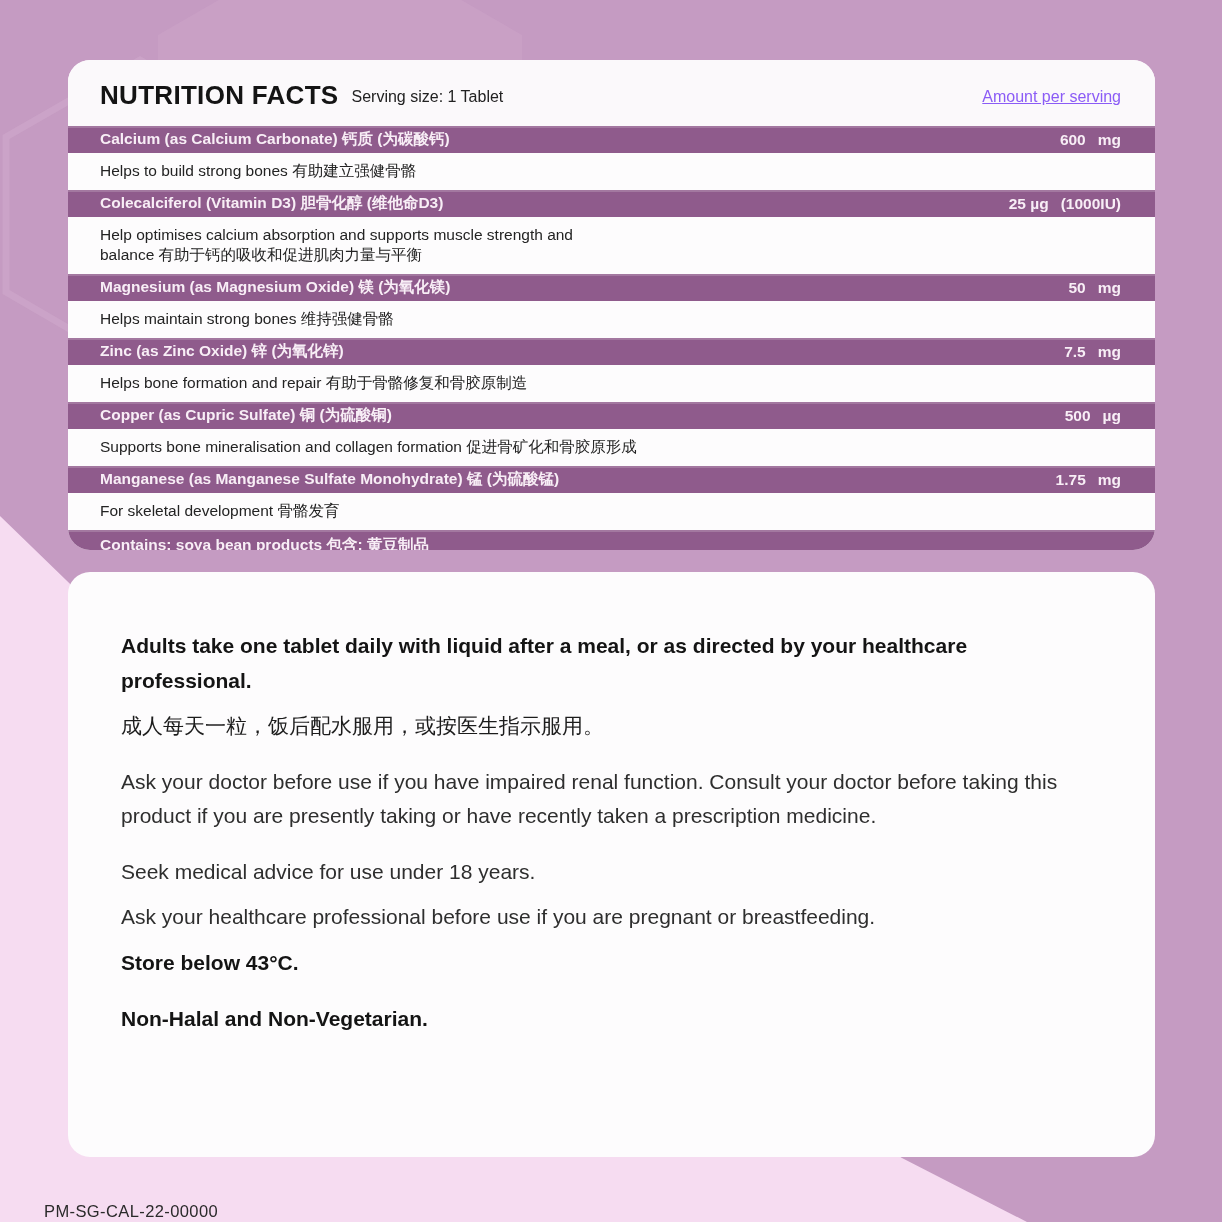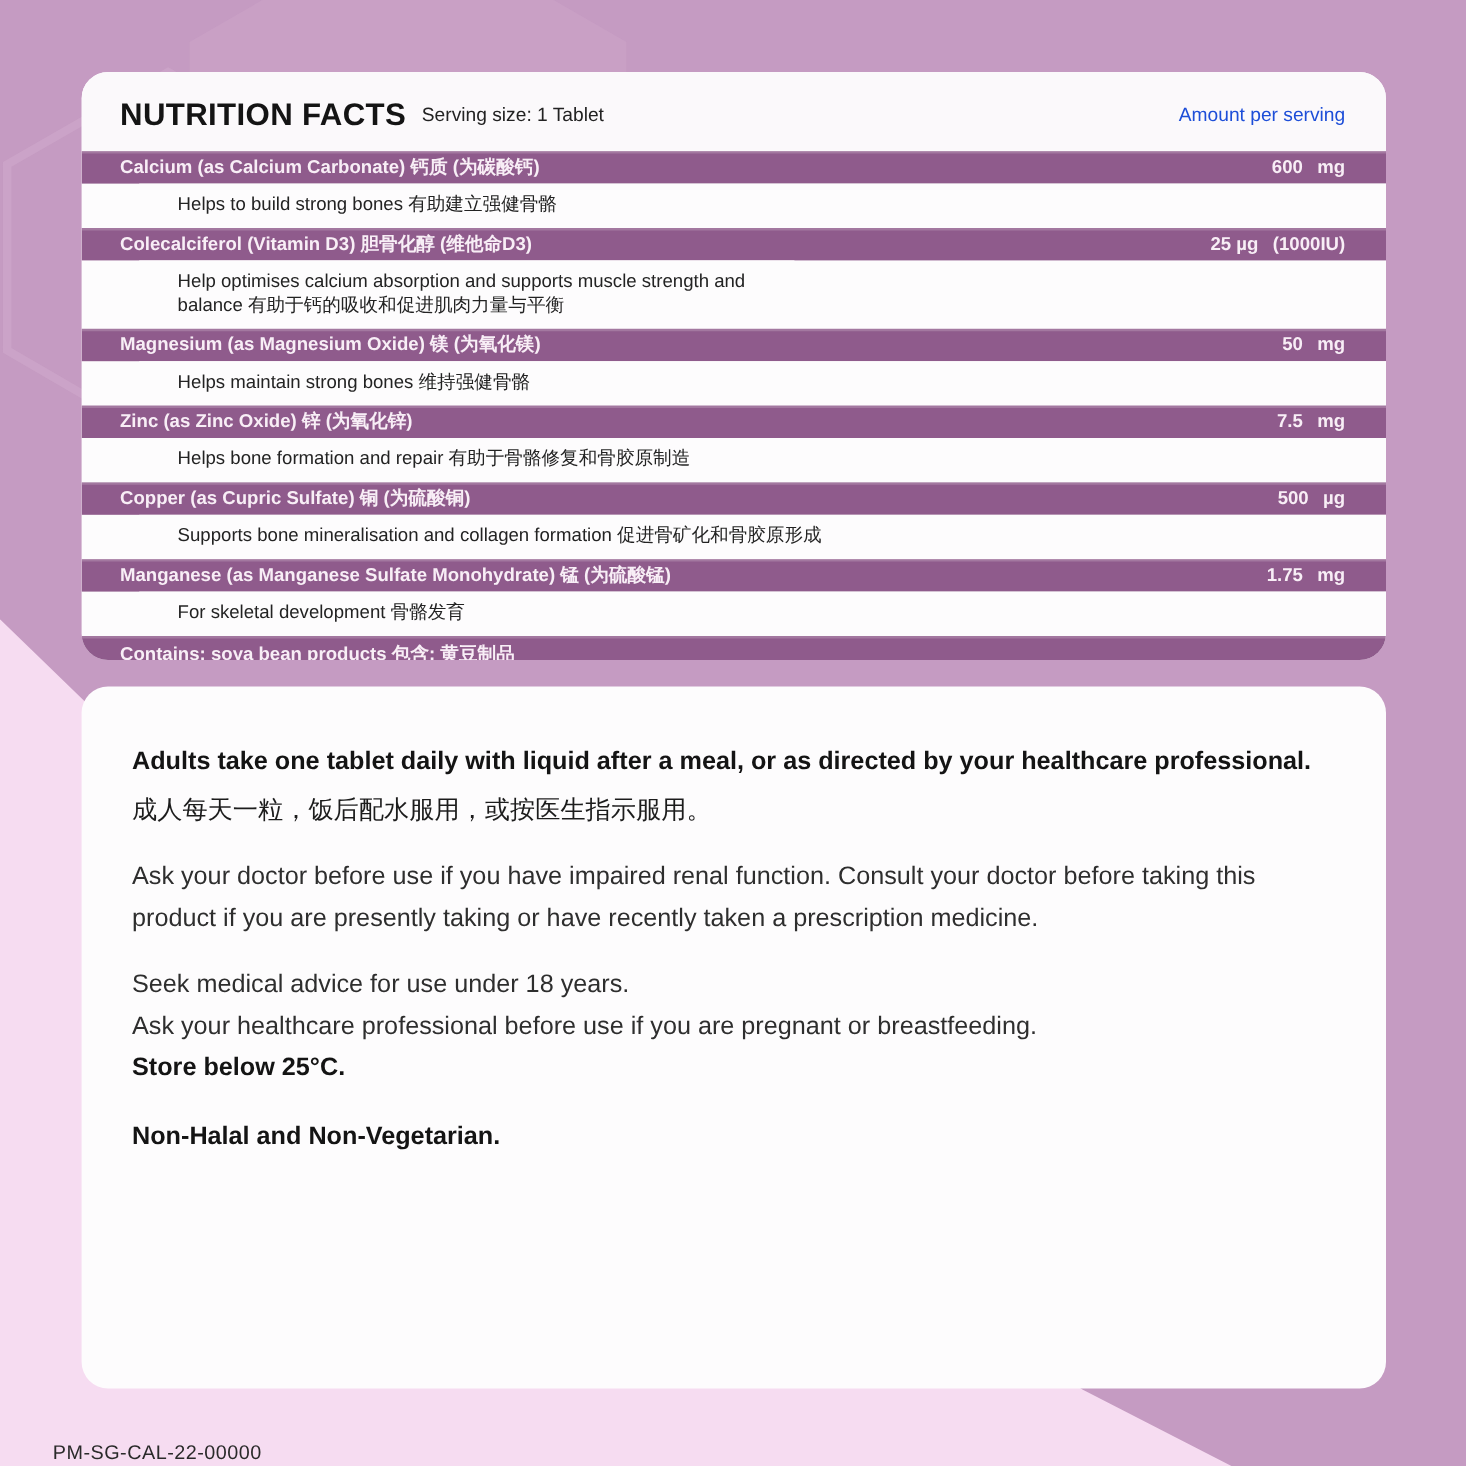--- a/index.html
+++ b/index.html
@@ -22,38 +22,38 @@
   }
   #nutrition-card{top:60px;height:490px;}
   #directions-card{top:572px;height:585px;}
   
   .nt-header{
     height:66px;display:flex;align-items:center;
     padding:4px 34px 0 32px;box-sizing:border-box;background:#fbf9fb;
   }
   .nt-title{font-size:26px;font-weight:bold;color:#141414;letter-spacing:.3px;}
   .nt-serving{font-size:16px;color:#222;margin-left:13px;margin-top:4px;}
-  .nt-amount-header{font-size:16px;color:#1d4ed8;margin-left:auto;margin-top:4px;}
+  .nt-amount-header{font-size:16px;color:#8b5cf6;margin-left:auto;margin-top:4px;text-decoration:underline;}
   .bar{
     height:27px;background:#8f5b8c;display:flex;align-items:center;
     padding:0 34px 0 32px;box-sizing:border-box;
     box-shadow:inset 0 2px 0 rgba(255,255,255,.18);
     font-weight:bold;
   }
   .bar-label{flex:1;font-size:15.5px;color:#f8eef6;white-space:nowrap;}
   .bar-amount{display:flex;align-items:baseline;gap:12px;font-size:15.5px;color:#f8eef6;}
   .desc{
     background:#fdfcfd;padding:8px 34px 9px 32px;
-    font-size:15.5px;line-height:20px;color:#232323;margin-left:48px;
+    font-size:15.5px;line-height:20px;color:#232323;
   }
   .desc.narrow{max-width:480px;}
   .bar.allergen{height:30px;}
   
   .dir-inner{padding:46px 42px 0 42px;color:#2e2e2e;}
-  .dir-inner p{margin:0;font-size:21px;line-height:34.5px;}
+  .dir-inner p{margin:11px;font-size:21px;line-height:34.5px;}
   .p-bold{font-weight:bold;color:#141414;}
   .p-zh{font-size:23px;margin-top:6px !important;color:#1c1c1c;}
   .mt{margin-top:21px !important;}
   .mt-sm{margin-top:22px !important;}
   
   #product-code{
     position:absolute;left:44px;top:1202px;
     font-size:16.5px;letter-spacing:.4px;color:#2a2a2a;
   }
 </style>
@@ -132,18 +132,18 @@
   </div>
 </div>
 
 <div class="card" id="directions-card">
   <div class="dir-inner">
     <p class="p-bold">Adults take one tablet daily with liquid after a meal, or as directed by your healthcare professional.</p>
     <p class="p-zh">成人每天一粒，饭后配水服用，或按医生指示服用。</p>
     <p class="mt">Ask your doctor before use if you have impaired renal function. Consult your doctor before taking this product if you are presently taking or have recently taken a prescription medicine.</p>
     <p class="mt">Seek medical advice for use under 18 years.</p>
     <p>Ask your healthcare professional before use if you are pregnant or breastfeeding.</p>
-    <p class="p-bold">Store below 25°C.</p>
+    <p class="p-bold">Store below 43°C.</p>
     <p class="p-bold mt-sm">Non-Halal and Non-Vegetarian.</p>
   </div>
 </div>
 
 <div id="product-code">PM-SG-CAL-22-00000</div>
 
 </body></html>

